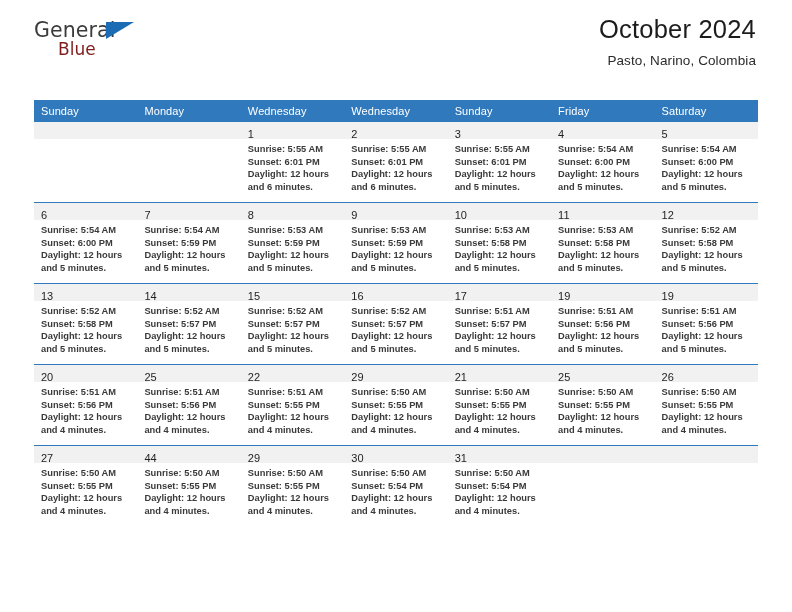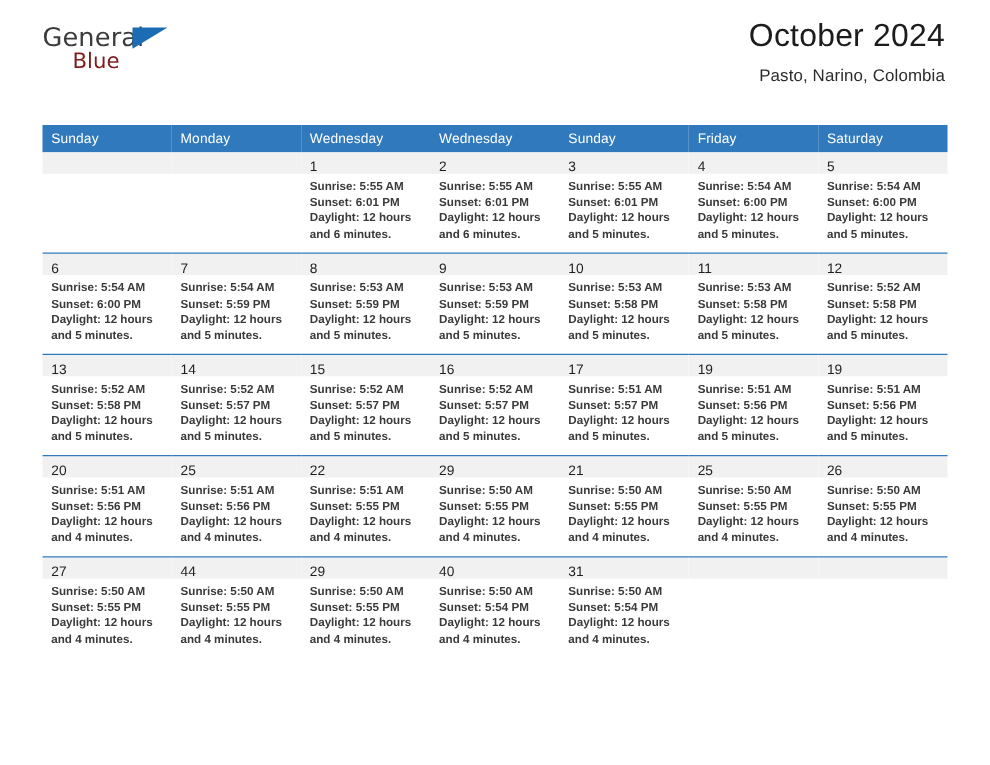--- a/index.html
+++ b/index.html
@@ -449,21 +449,21 @@
             <td class="daycell">
               <div class="daynum-band"><span class="daynum">29</span></div>
               <div class="info">
                 <div>Sunrise: 5:50 AM</div>
                 <div>Sunset: 5:55 PM</div>
                 <div>Daylight: 12 hours</div>
                 <div>and 4 minutes.</div>
               </div>
             </td>
             <td class="daycell">
-              <div class="daynum-band"><span class="daynum">40</span></div>
+              <div class="daynum-band"><span class="daynum">30</span></div>
               <div class="info">
                 <div>Sunrise: 5:50 AM</div>
                 <div>Sunset: 5:54 PM</div>
                 <div>Daylight: 12 hours</div>
                 <div>and 4 minutes.</div>
               </div>
             </td>
             <td class="daycell">
               <div class="daynum-band"><span class="daynum">31</span></div>
               <div class="info">

